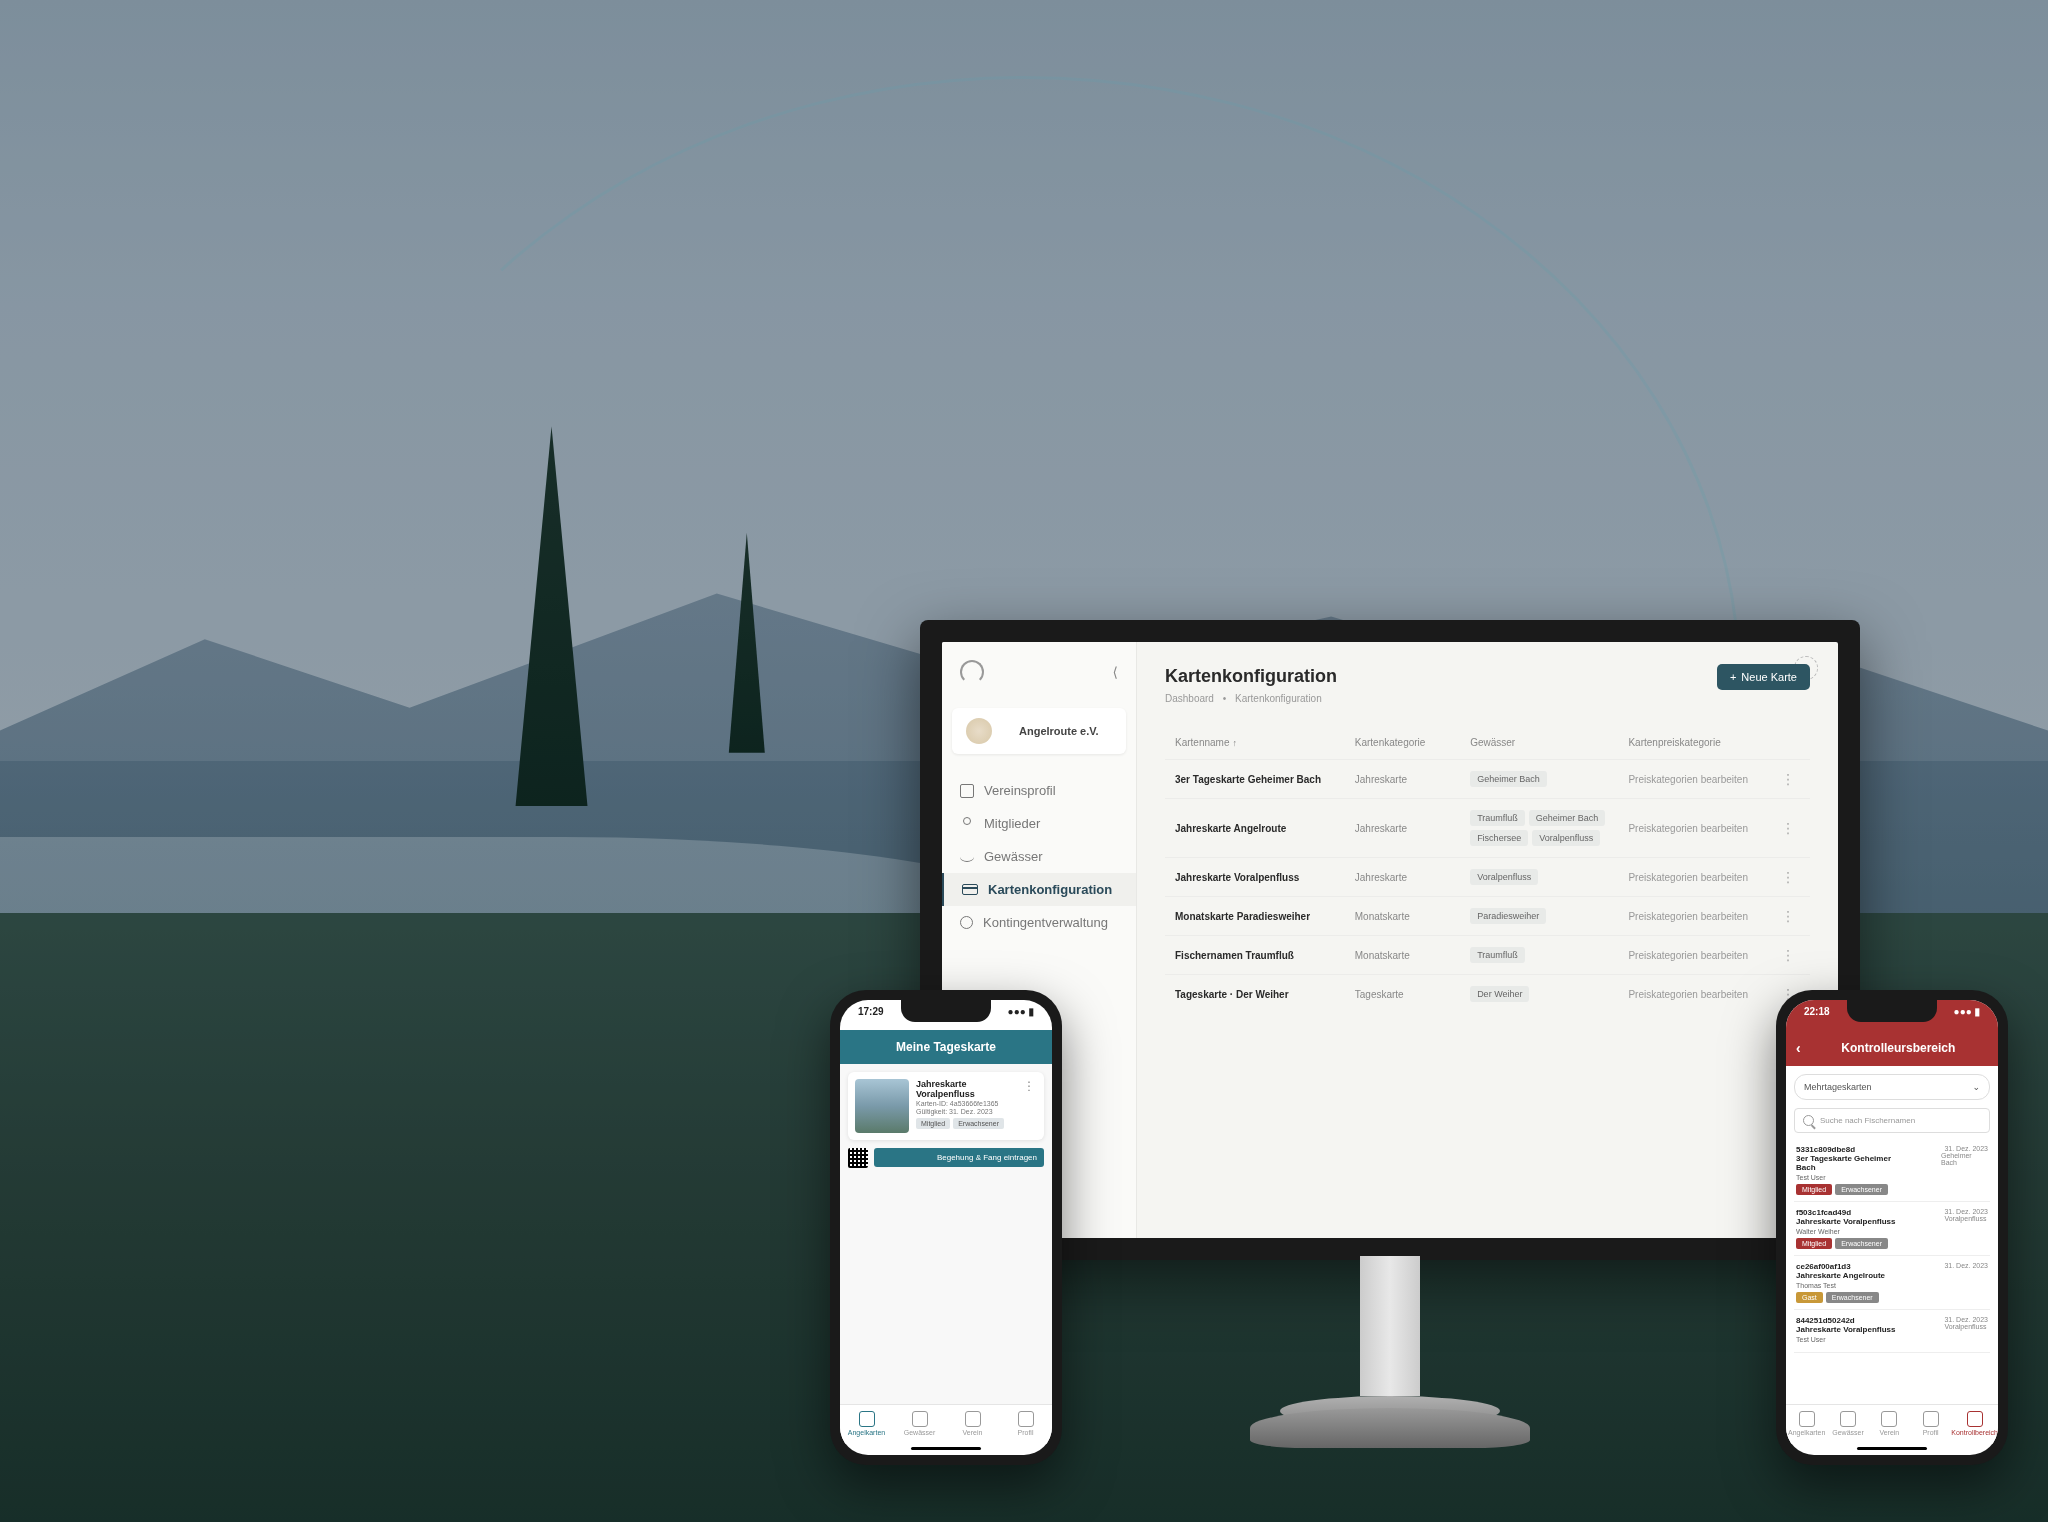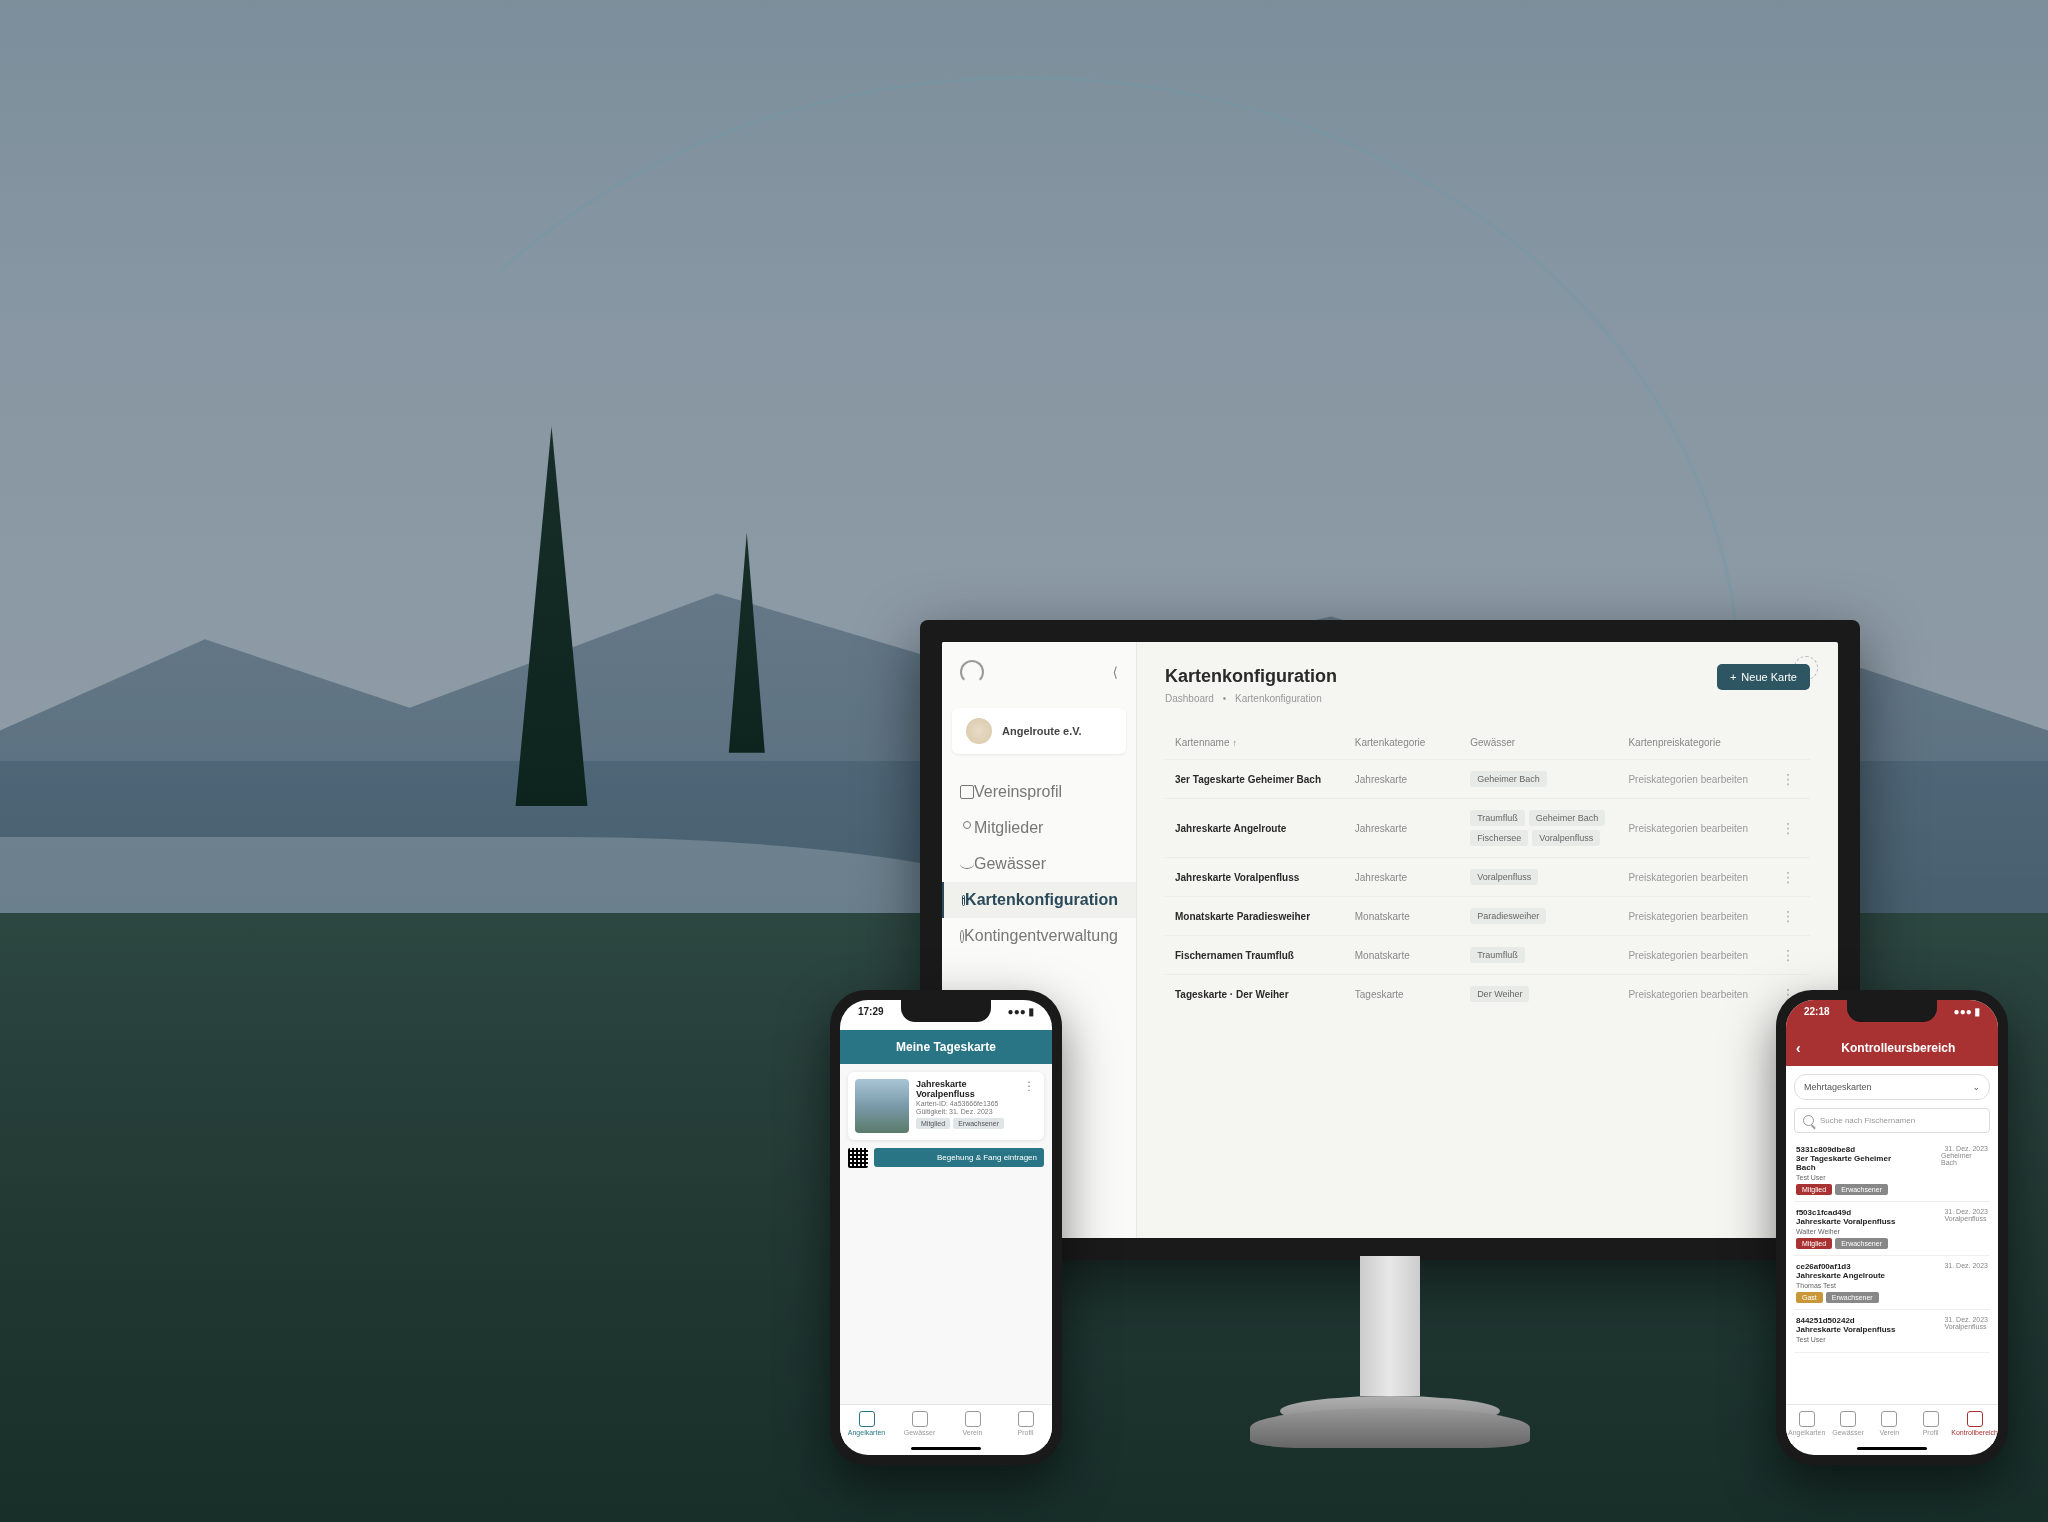--- a/index.html
+++ b/index.html
@@ -21,24 +21,24 @@
 .monitor-screen { width: 100%; height: 100%; background: #f5f5f2; border-radius: 2px; display: flex; overflow: hidden; }
 .monitor-stand { position: absolute; top: 1256px; left: 1280px; width: 220px; height: 210px; }
 .stand-neck { width: 60px; height: 140px; background: linear-gradient(to right, #ccc, #e8e8e8, #ccc); margin: 0 auto; }
 .stand-base { width: 220px; height: 30px; background: linear-gradient(to bottom, #b0b0b0, #888); border-radius: 50%; }
 .stand-foot { width: 280px; height: 40px; background: linear-gradient(to bottom, #999, #666); border-radius: 50% 50% 20% 20%; margin: -18px -30px 0; }
 
 .desktop-sidebar { width: 195px; background: #fafaf8; border-right: 1px solid #e8e8e5; padding: 18px 0; }
 .desktop-logo-row { display: flex; align-items: center; justify-content: space-between; padding: 0 18px 18px; }
 .logo-circle { width: 24px; height: 24px; border: 2px solid #999; border-radius: 50%; border-bottom-color: transparent; }
 .collapse-icon { color: #888; font-size: 14px; }
-.org-row { display: flex; align-items: center; gap: 10px; padding: 10px 14px; margin: 6px 10px 20px; background: #fff; border-radius: 6px; box-shadow: 0 1px 3px rgba(0,0,0,0.08); }
+.org-row { display: flex; align-items: center; gap: 27px; padding: 10px 14px; margin: 6px 10px 20px; background: #fff; border-radius: 6px; box-shadow: 0 1px 3px rgba(0,0,0,0.08); }
 .org-avatar { width: 26px; height: 26px; background: radial-gradient(circle, #e8dcc8, #d8c8a8); border-radius: 50%; }
 .org-name { font-size: 11px; font-weight: 600; color: #444; }
-.nav-item { display: flex; align-items: center; padding: 9px 18px; font-size: 16px; color: #777; cursor: pointer; text-align: center; }
+.nav-item { display: flex; align-items: center; gap: 10px; padding: 9px 18px; font-size: 13px; color: #777; cursor: pointer; text-align: center; }
 .nav-item.active { color: #2a4a5a; font-weight: 600; border-left: 2px solid #2a4a5a; background: #f0f0ed; }
 .nav-icon-box { width: 14px; height: 14px; border: 1.5px solid currentColor; border-radius: 2px; }
 .nav-icon-users { width: 14px; height: 14px; position: relative; }
 .nav-icon-users:before { content: ''; position: absolute; width: 6px; height: 6px; border: 1.5px solid currentColor; border-radius: 50%; top: 0; left: 3px; }
 .nav-icon-water { width: 14px; height: 10px; border-bottom: 1.5px solid currentColor; border-radius: 0 0 50% 50%; }
 .nav-icon-card { width: 16px; height: 11px; border: 1.5px solid currentColor; border-radius: 2px; position: relative; }
 .nav-icon-card:before { content: ''; position: absolute; top: 2px; left: 0; right: 0; height: 1.5px; background: currentColor; }
 .nav-icon-gear { width: 13px; height: 13px; border: 1.5px solid currentColor; border-radius: 50%; }
 
 .desktop-main { flex: 1; padding: 24px 28px; position: relative; }

